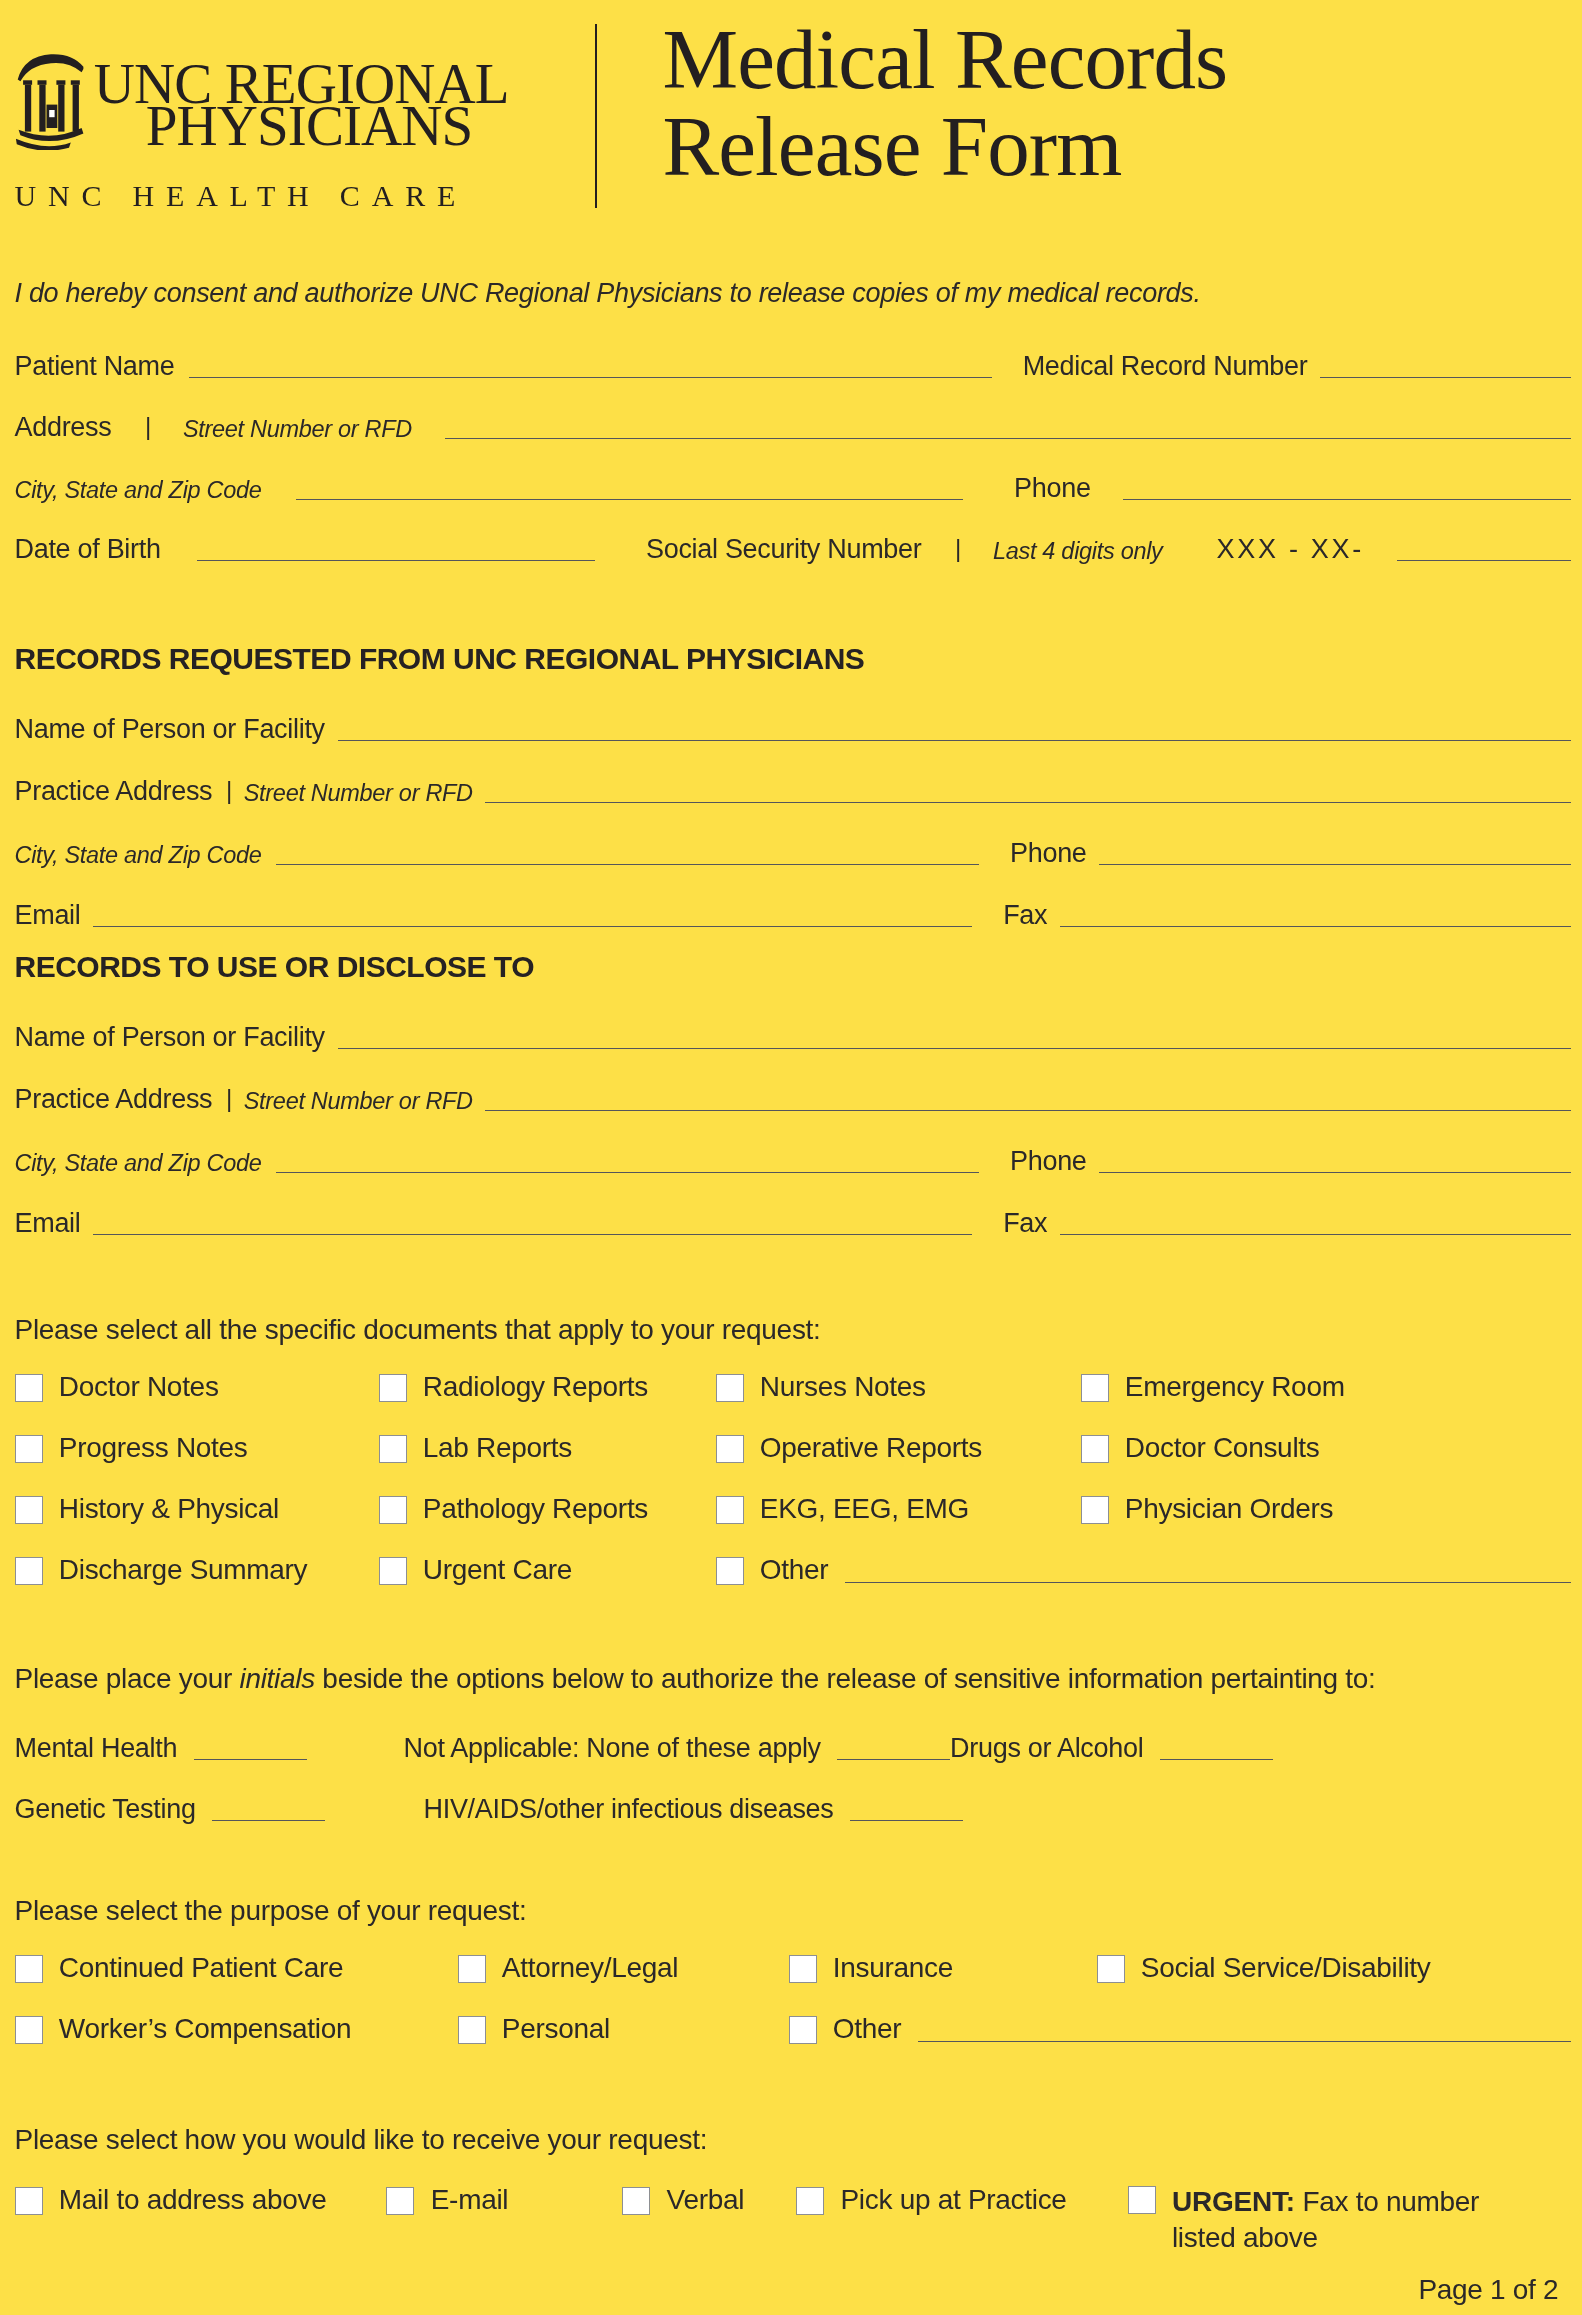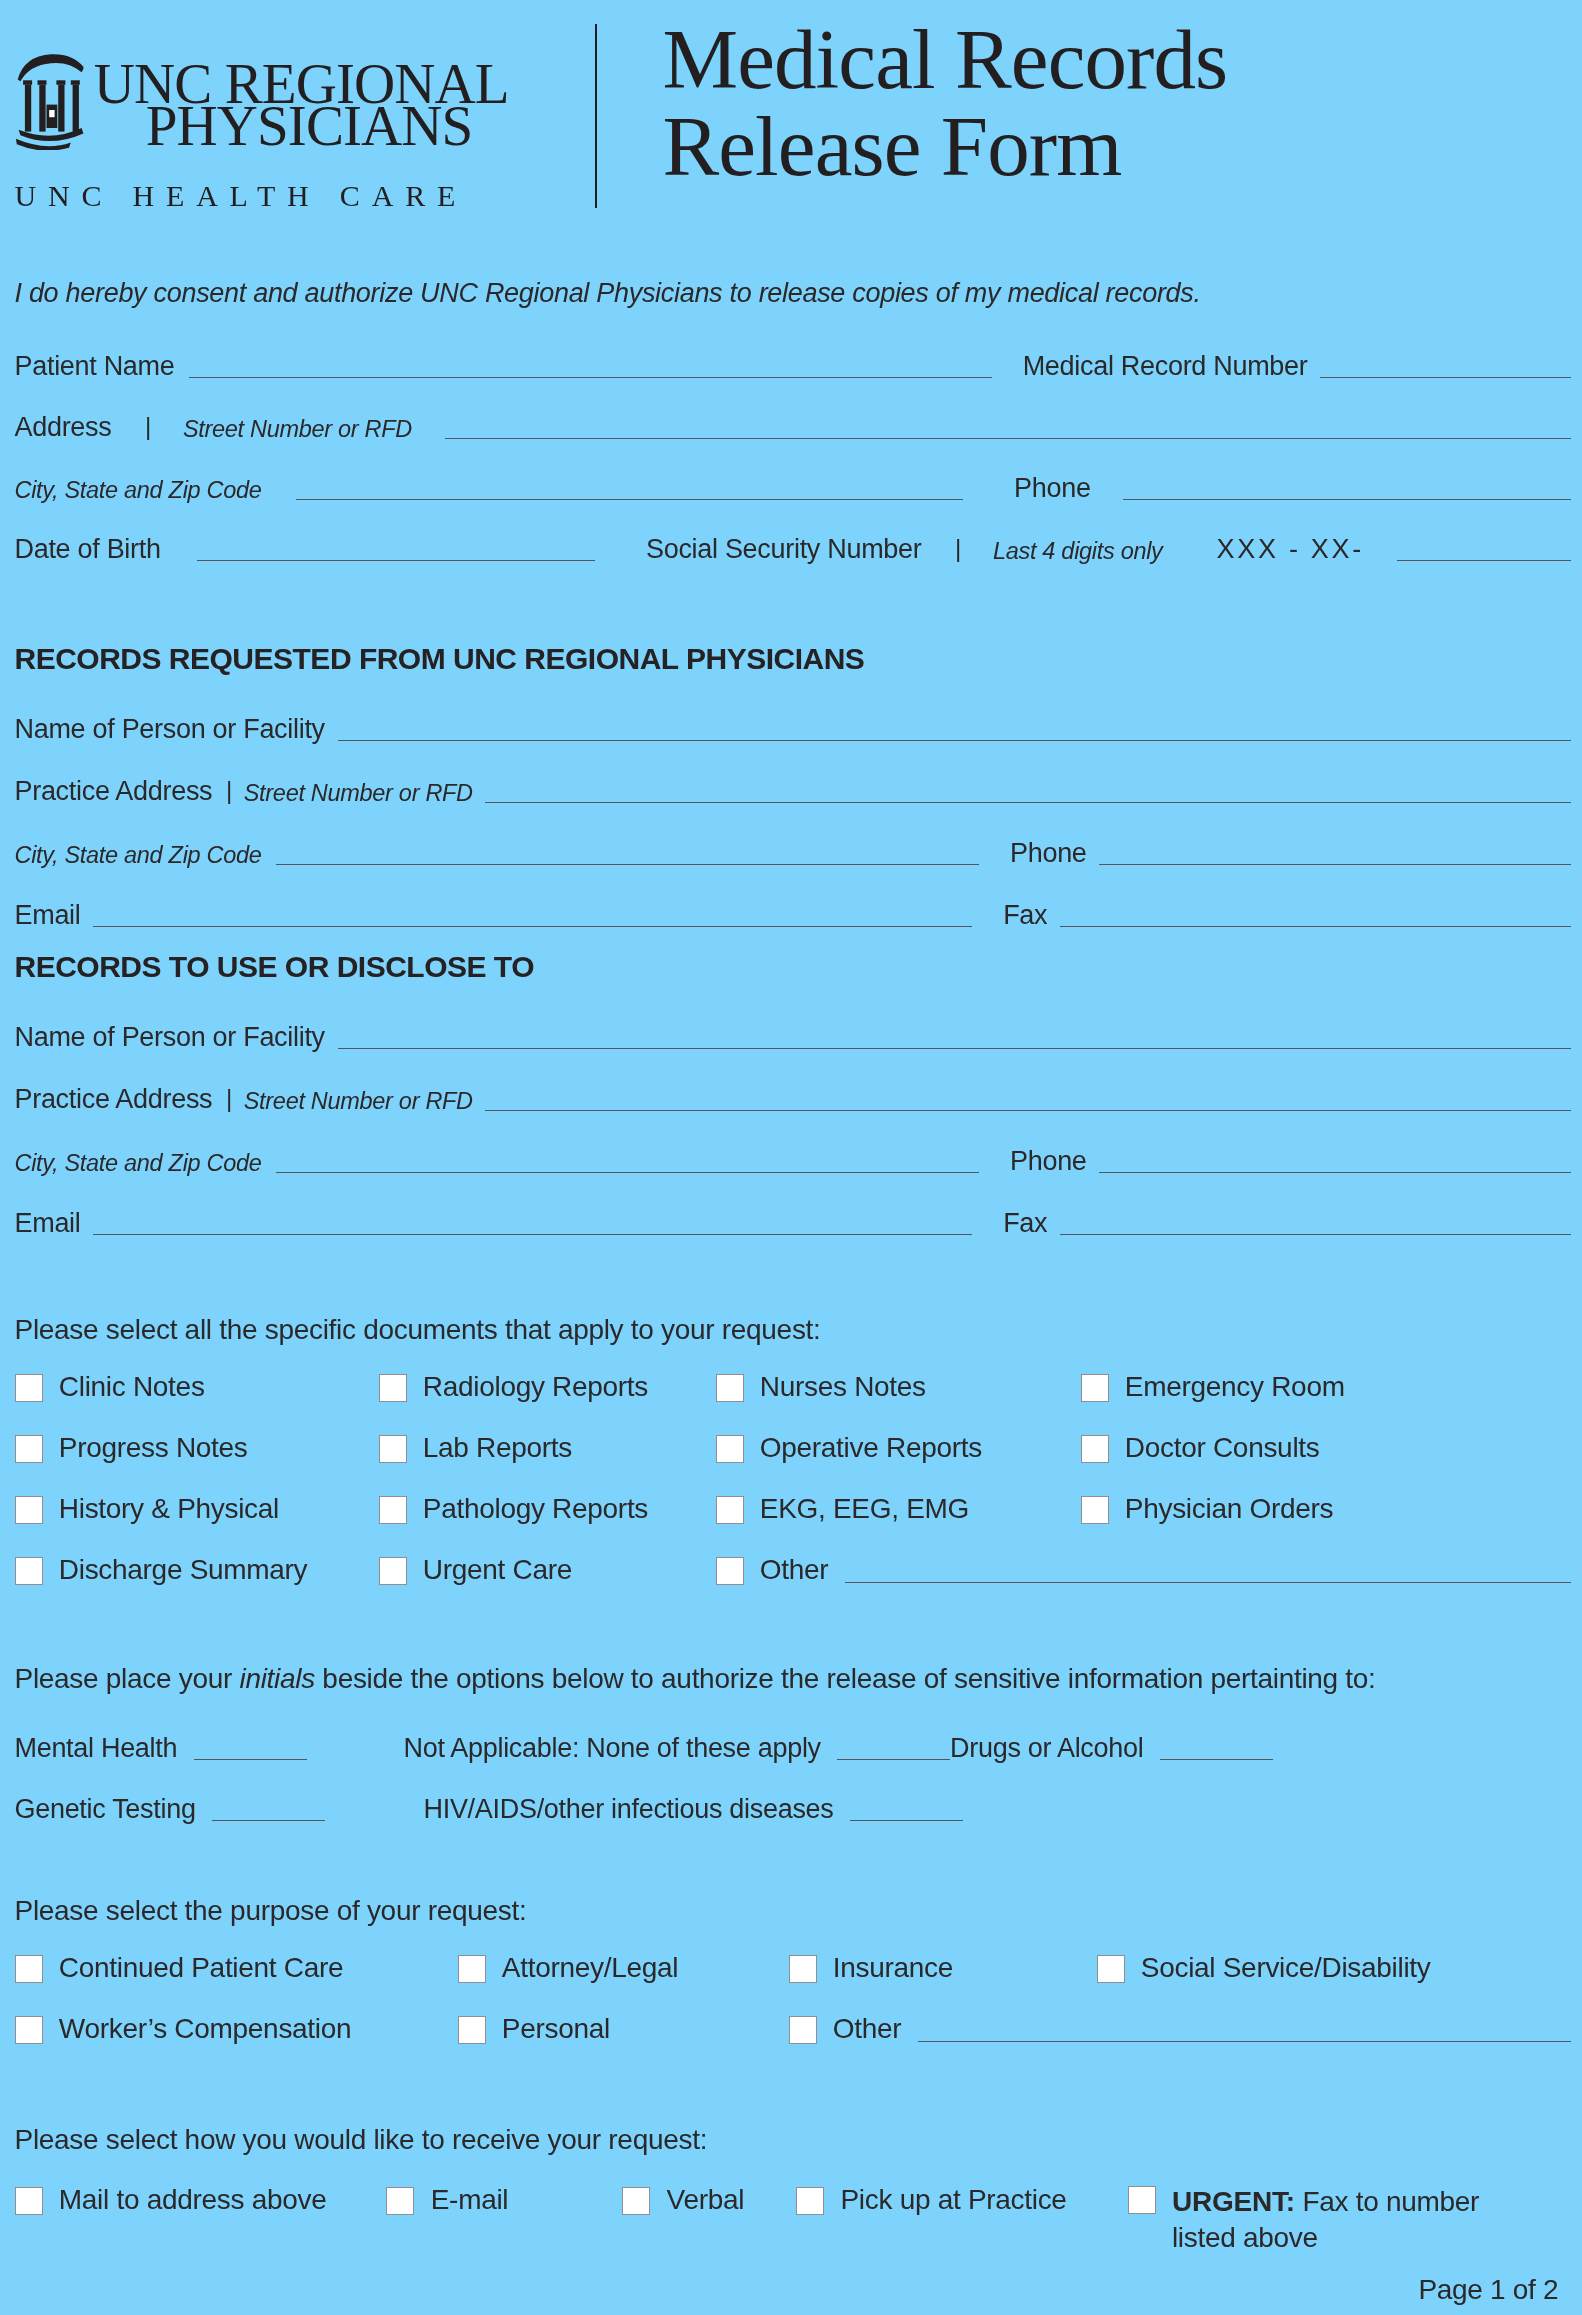--- a/index.html
+++ b/index.html
@@ -6,21 +6,21 @@
     --ink:#2b2829;
     --ink-dark:#231f20;
     --line:#55565a;
     --boxline:#8d8f92;
   }
   *{margin:0;padding:0;box-sizing:border-box;}
   html,body{background:#ffffff;}
   .page{
     position:relative;
     width:1582px;height:2316px;
-    background:#7dd3fc;
+    background:#fde047;
     color:var(--ink);
     font-family:"Liberation Sans", sans-serif;
     letter-spacing:-0.3px;
     padding:0 11px 0 14.5px;
     overflow:hidden;
   }
   
   .header{position:relative;height:226px;}
   .logo{position:absolute;left:0;top:52px;}
   .logo-row{display:flex;align-items:flex-start;}
@@ -197,21 +197,21 @@
     <span class="line ea"></span>
     <span class="lbl ml">Fax</span>
     <span class="line fb"></span>
   </div>
 
   <div class="intro mt83">Please select all the specific documents that apply to your request:</div>
 
   <div class="cbx-grid docs mt29">
     <div class="cbx-item">
         <span class="cbx"></span>
-        <span class="cbx-label">Clinic Notes</span>
+        <span class="cbx-label">Doctor Notes</span>
       </div>
     <div class="cbx-item">
         <span class="cbx"></span>
         <span class="cbx-label">Radiology Reports</span>
       </div>
     <div class="cbx-item">
         <span class="cbx"></span>
         <span class="cbx-label">Nurses Notes</span>
       </div>
     <div class="cbx-item">

